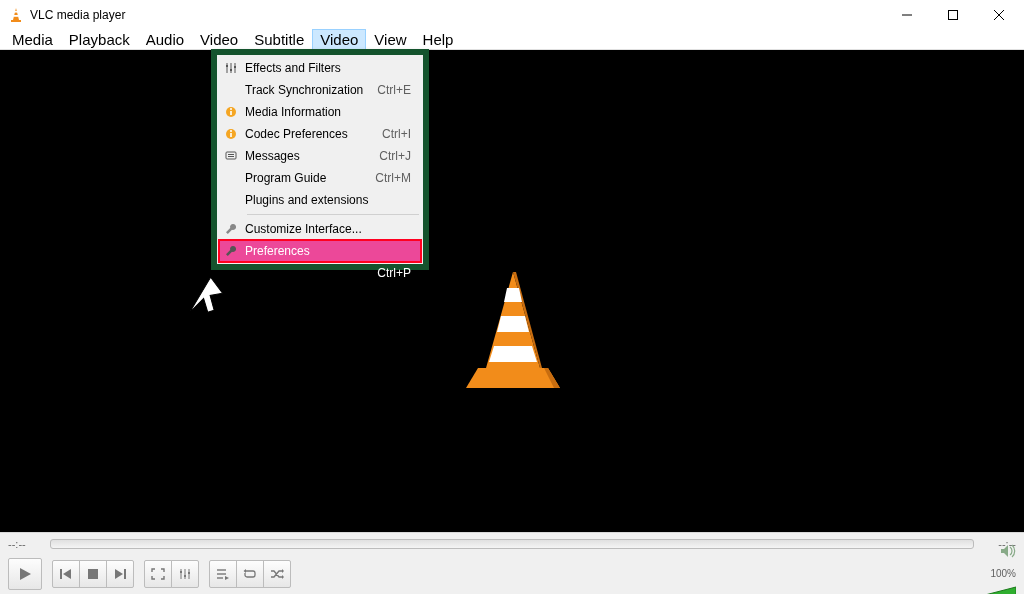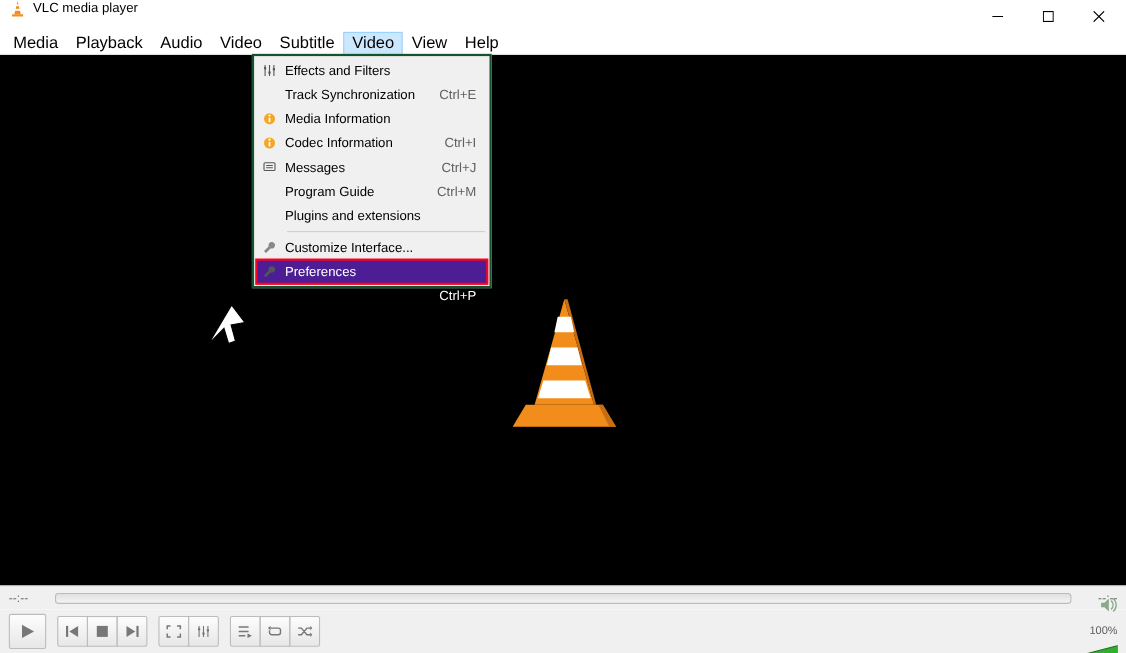--- a/index.html
+++ b/index.html
@@ -1,34 +1,34 @@
 <!DOCTYPE html>
 <html><head>
 <meta charset="utf-8">
 <style>
 * { margin: 0; padding: 0; box-sizing: border-box; font-family: "Segoe UI", Tahoma, sans-serif; }
 body { width: 1024px; height: 594px; background: #fff; overflow: hidden; position: relative; }
 
-.titlebar { height: 30px; display: flex; padding: 0 2px 0 8px; background: #fff; }
+.titlebar { height: 30px; display: flex; align-items: center; padding: 0 2px 0 8px; background: #fff; }
 .titlebar .cone-small { width: 16px; height: 16px; margin-right: 6px; }
 .titlebar .title { font-size: 12px; color: #000; flex: 0 0 auto; }
 .titlebar .spacer { flex: 1; }
 .titlebar .win-controls { display: flex; }
 .titlebar .win-btn { width: 46px; height: 30px; display: flex; align-items: center; justify-content: center; }
 .titlebar .win-btn svg { width: 10px; height: 10px; }
 
 .menubar { height: 20px; background: #fff; display: flex; align-items: center; padding: 0 4px; border-bottom: 1px solid #e0e0e0; font-size: 15px; }
 .menubar .menu-item { padding: 2px 8px; cursor: default; }
 .menubar .menu-item.active { background: #cce8ff; border: 1px solid #99d1ff; padding: 1px 7px; }
 
 .video-area { background: #000; width: 100%; height: 482px; position: relative; }
 
-.dropdown { position: absolute; left: 229px; top: 49px; width: 218px; background: #f0f0f0; border: 2px solid #14532d; box-shadow: 2px 2px 4px rgba(0,0,0,0.25); font-size: 12px; padding: 2px; }
+.dropdown { position: absolute; left: 211px; top: 49px; width: 218px; background: #f0f0f0; border: 6px solid #14532d; box-shadow: 2px 2px 4px rgba(0,0,0,0.25); font-size: 12px; padding: 2px; }
 .dropdown .dd-item { display: flex; align-items: center; height: 22px; padding: 0 4px 0 0; cursor: default; }
-.dropdown .dd-item.highlighted { background: #4c1d95; color: #fff; outline: 2px solid #ff0020; outline-offset: -1px; }
+.dropdown .dd-item.highlighted { background: #ec4899; color: #fff; outline: 2px solid #ff0020; outline-offset: -1px; }
 .dropdown .dd-icon { width: 24px; display: flex; justify-content: center; align-items: center; }
 .dropdown .dd-label { flex: 1; padding-left: 2px; }
 .dropdown .dd-shortcut { color: #606060; padding-right: 6px; margin-top: 44px; }
 .dropdown .dd-item.highlighted .dd-shortcut { color: #fff; }
 .dropdown .dd-sep { height: 1px; background: #d0d0d0; margin: 3px 2px 3px 28px; }
 
 .big-cone { position: absolute; left: 458px; top: 216px; width: 110px; height: 130px; }
 
 .cursor-arrow { position: absolute; left: 190px; top: 225px; width: 34px; height: 42px; }
 
@@ -150,21 +150,21 @@
     <span class="dd-shortcut">Ctrl+I</span>
   </div>
   <div class="dd-item">
     <span class="dd-icon">
         <svg width="12" height="12" viewBox="0 0 12 12">
           <circle cx="6" cy="6" r="5" fill="#f5a623"></circle>
           <rect x="5.2" y="5" width="1.6" height="4" fill="#fff"></rect>
           <circle cx="6" cy="3" r="1" fill="#fff"></circle>
         </svg>
       </span>
-    <span class="dd-label">Codec Information</span>
+    <span class="dd-label">Codec Preferences</span>
     <span class="dd-shortcut">Ctrl+J</span>
   </div>
   <div class="dd-item">
     <span class="dd-icon">
         <svg width="12" height="12" viewBox="0 0 12 12">
           <rect x="1" y="2" width="10" height="7" rx="1" fill="none" stroke="#555"></rect>
           <line x1="3" y1="4.5" x2="9" y2="4.5" stroke="#555"></line>
           <line x1="3" y1="6.5" x2="9" y2="6.5" stroke="#555"></line>
         </svg>
       </span>

